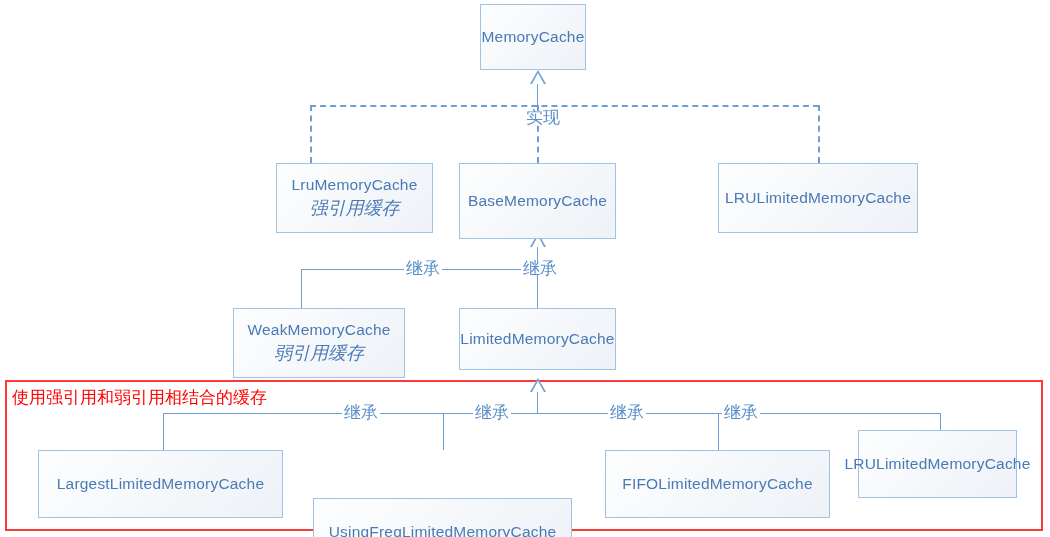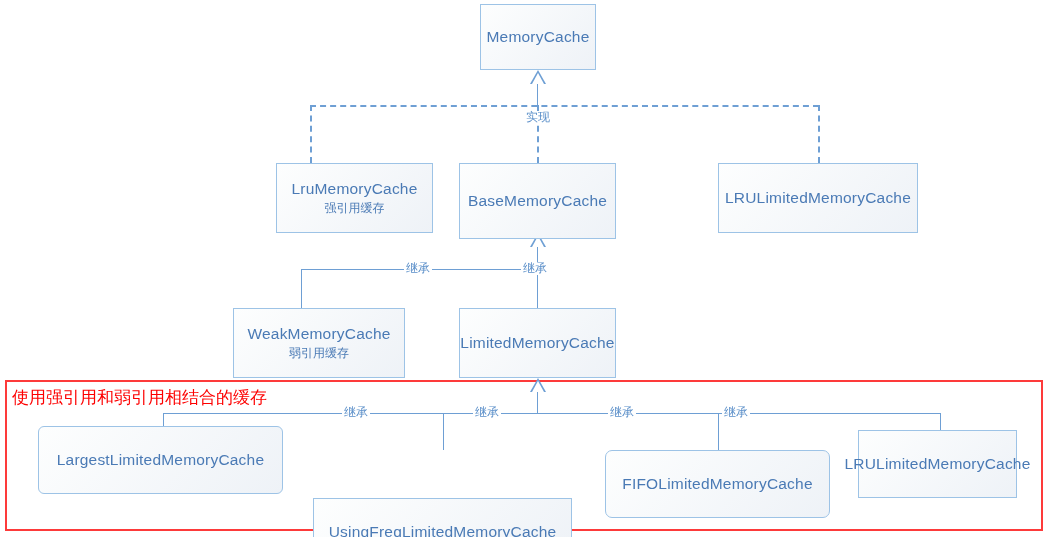--- a/index.html
+++ b/index.html
@@ -31,21 +31,22 @@
     line-height: 1.35;
     z-index: 4;
   }
   .node .cn {
     color: #4a7ab5;
     font-size: 15.5px;
     letter-spacing: .2px;
   }
   .node .subtitle {
     color: #4a7ab5;
-    font-size: 12px;
+    font-size: 18px;
+    font-style: italic;
   }
   
   .ln-h {
     position: absolute;
     height: 0;
     border-top: 1px solid #6e9fd4;
     z-index: 2;
   }
   .ln-v {
     position: absolute;
@@ -92,21 +93,21 @@
     height: 0;
     border-left: 6px solid transparent;
     border-right: 6px solid transparent;
     border-bottom: 11px solid #ffffff;
   }
   
   .elabel {
     position: absolute;
     background: #ffffff;
     color: #5b8fc9;
-    font-size: 12px;
+    font-size: 17px;
     line-height: 13px;
     padding: 0 2px;
     white-space: nowrap;
     z-index: 5;
   }
   
   #group-frame {
     position: absolute;
     box-sizing: border-box;
     border: 2px solid #fd3a3a;
@@ -124,21 +125,21 @@
   }
 </style>
 </head>
 <body>
 
 <div id="canvas">
 
   <div id="group-frame" style="left:5px; top:380px; width:1038px; height:151px;"></div>
   <div id="group-label" style="left:10px; top:386px;">使用强引用和弱引用相结合的缓存</div>
 
-  <div class="node" style="left:480px; top:4px; width:116px; height:66px;">
+  <div class="node" style="left:480px; top:4px; width:106px; height:66px;">
     <div class="cn">MemoryCache</div>
   </div>
 
   <div class="ln-v" style="left:537px; top:84px; height:22px;"></div>
   <div class="tri" style="left:538px; top:70px;"></div>
 
   <div class="dash-h" style="left:310px; top:105px; width:509px;"></div>
 
   <div class="dash-v" style="left:310px; top:105px; height:58px;"></div>
   <div class="dash-v" style="left:537px; top:105px; height:58px;"></div>
@@ -167,47 +168,47 @@
   <div class="ln-v" style="left:537px; top:269px; height:39px;"></div>
 
   <div class="elabel" style="left:404px; top:262px;">继承</div>
   <div class="elabel" style="left:521px; top:262px;">继承</div>
 
   <div class="node" style="left:215px; top:308px; width:172px; height:70px;margin-left:18px;">
     <div class="cn">WeakMemoryCache</div>
     <div class="subtitle">弱引用缓存</div>
   </div>
 
-  <div class="node" style="left:459px; top:308px; width:157px; height:70px;">
+  <div class="node" style="left:459px; top:308px; width:157px; height:62px;">
     <div class="cn">LimitedMemoryCache</div>
   </div>
 
   <div class="tri" style="left:538px; top:378px;"></div>
   <div class="ln-v" style="left:537px; top:392px; height:21px;"></div>
 
   <div class="ln-h" style="left:163px; top:413px; width:777px;"></div>
   <div class="ln-v" style="left:163px; top:413px; height:37px;"></div>
   <div class="ln-v" style="left:443px; top:413px; height:37px;"></div>
   <div class="ln-v" style="left:718px; top:413px; height:37px;"></div>
   <div class="ln-v" style="left:940px; top:413px; height:37px;"></div>
 
   <div class="elabel" style="left:342px; top:406px;">继承</div>
   <div class="elabel" style="left:473px; top:406px;">继承</div>
   <div class="elabel" style="left:608px; top:406px;">继承</div>
   <div class="elabel" style="left:722px; top:406px;">继承</div>
 
-  <div class="node" style="left:38px; top:426px; width:245px; height:68px;border-radius:6px;">
+  <div class="node" style="left:38px; top:450px; width:245px; height:68px;">
     <div class="cn">LargestLimitedMemoryCache</div>
   </div>
 
   <div class="node" style="left:313px; top:450px; width:259px; height:68px;margin-top:48px;">
     <div class="cn">UsingFreqLimitedMemoryCache</div>
   </div>
 
-  <div class="node" style="left:605px; top:450px; width:225px; height:68px;border-radius:7px;">
+  <div class="node" style="left:605px; top:450px; width:225px; height:68px;">
     <div class="cn">FIFOLimitedMemoryCache</div>
   </div>
 
   <div class="node" style="left:858px; top:430px; width:159px; height:68px;align-items:center;">
     <div class="cn">LRULimitedMemoryCache</div>
   </div>
 
 </div>
 
 </body></html>

